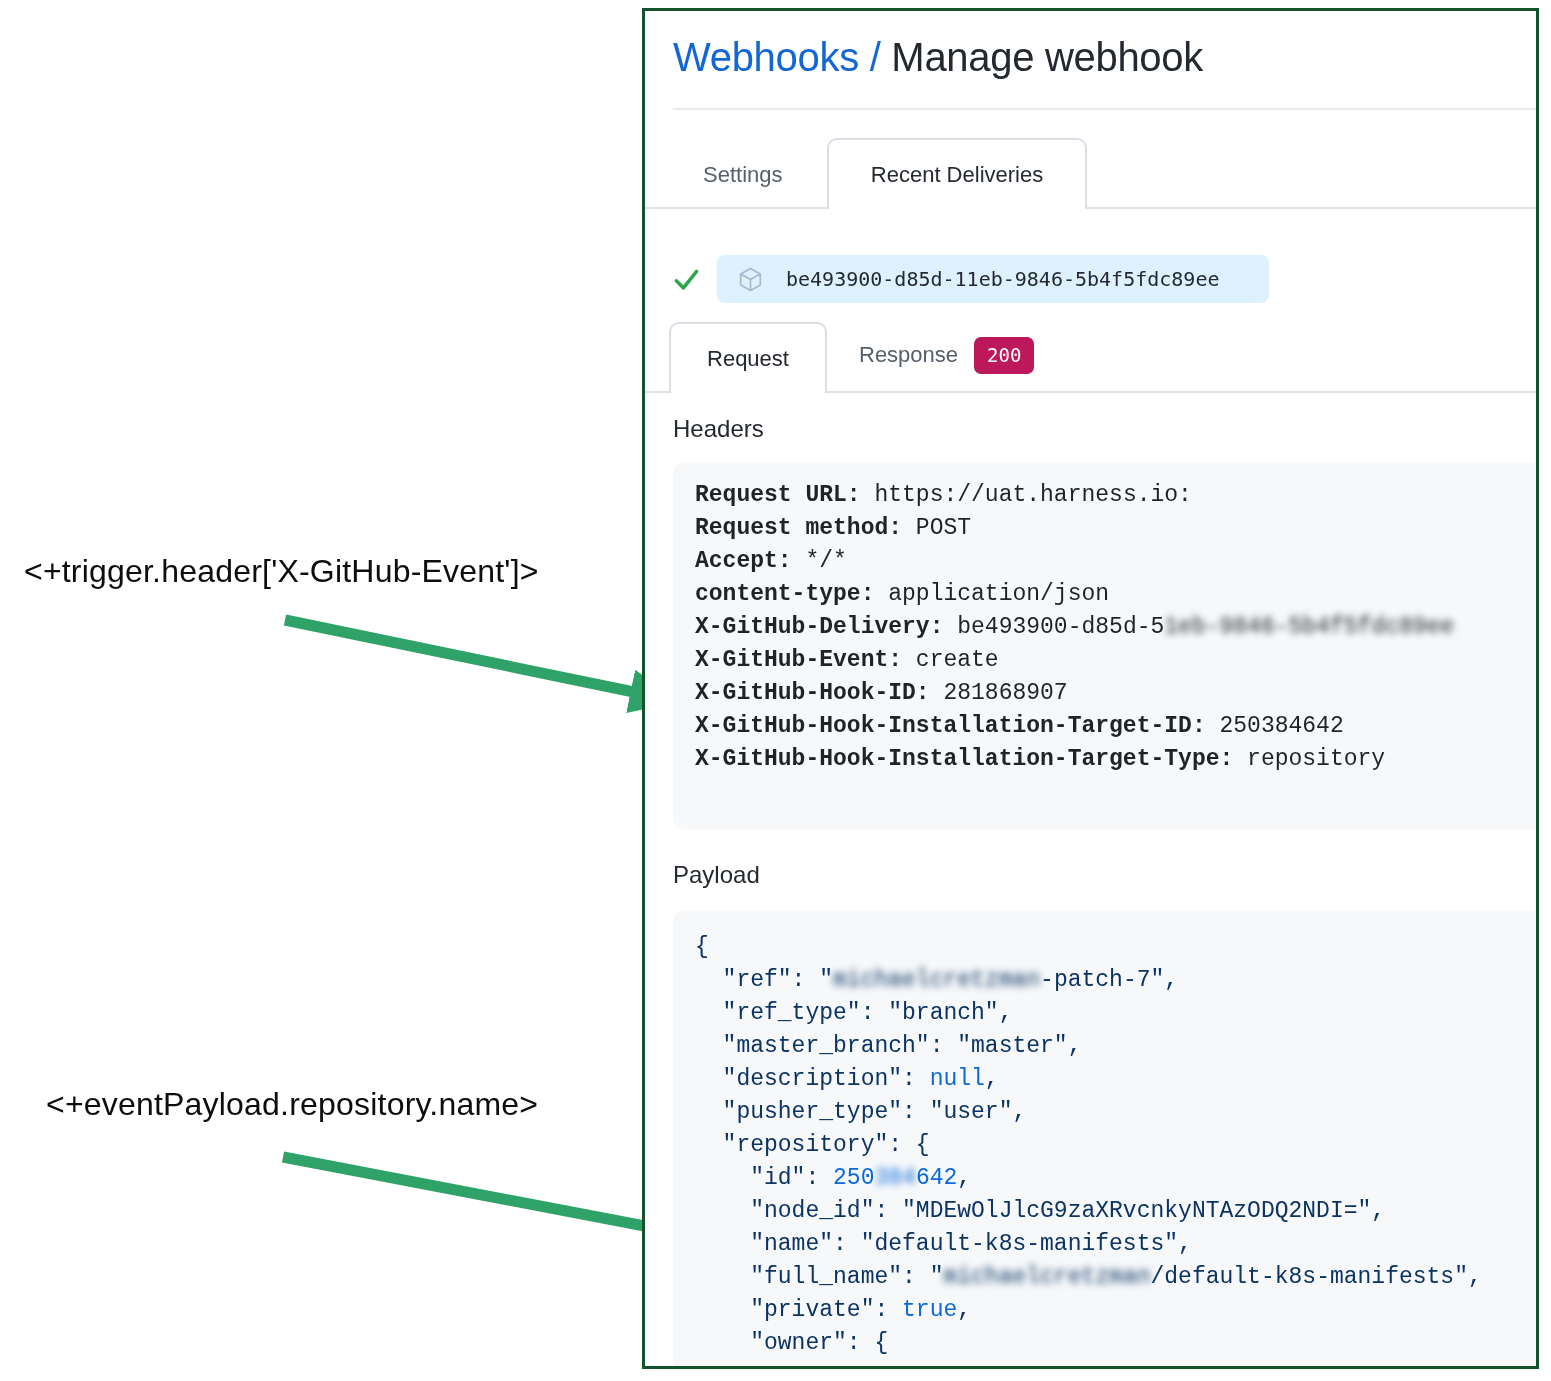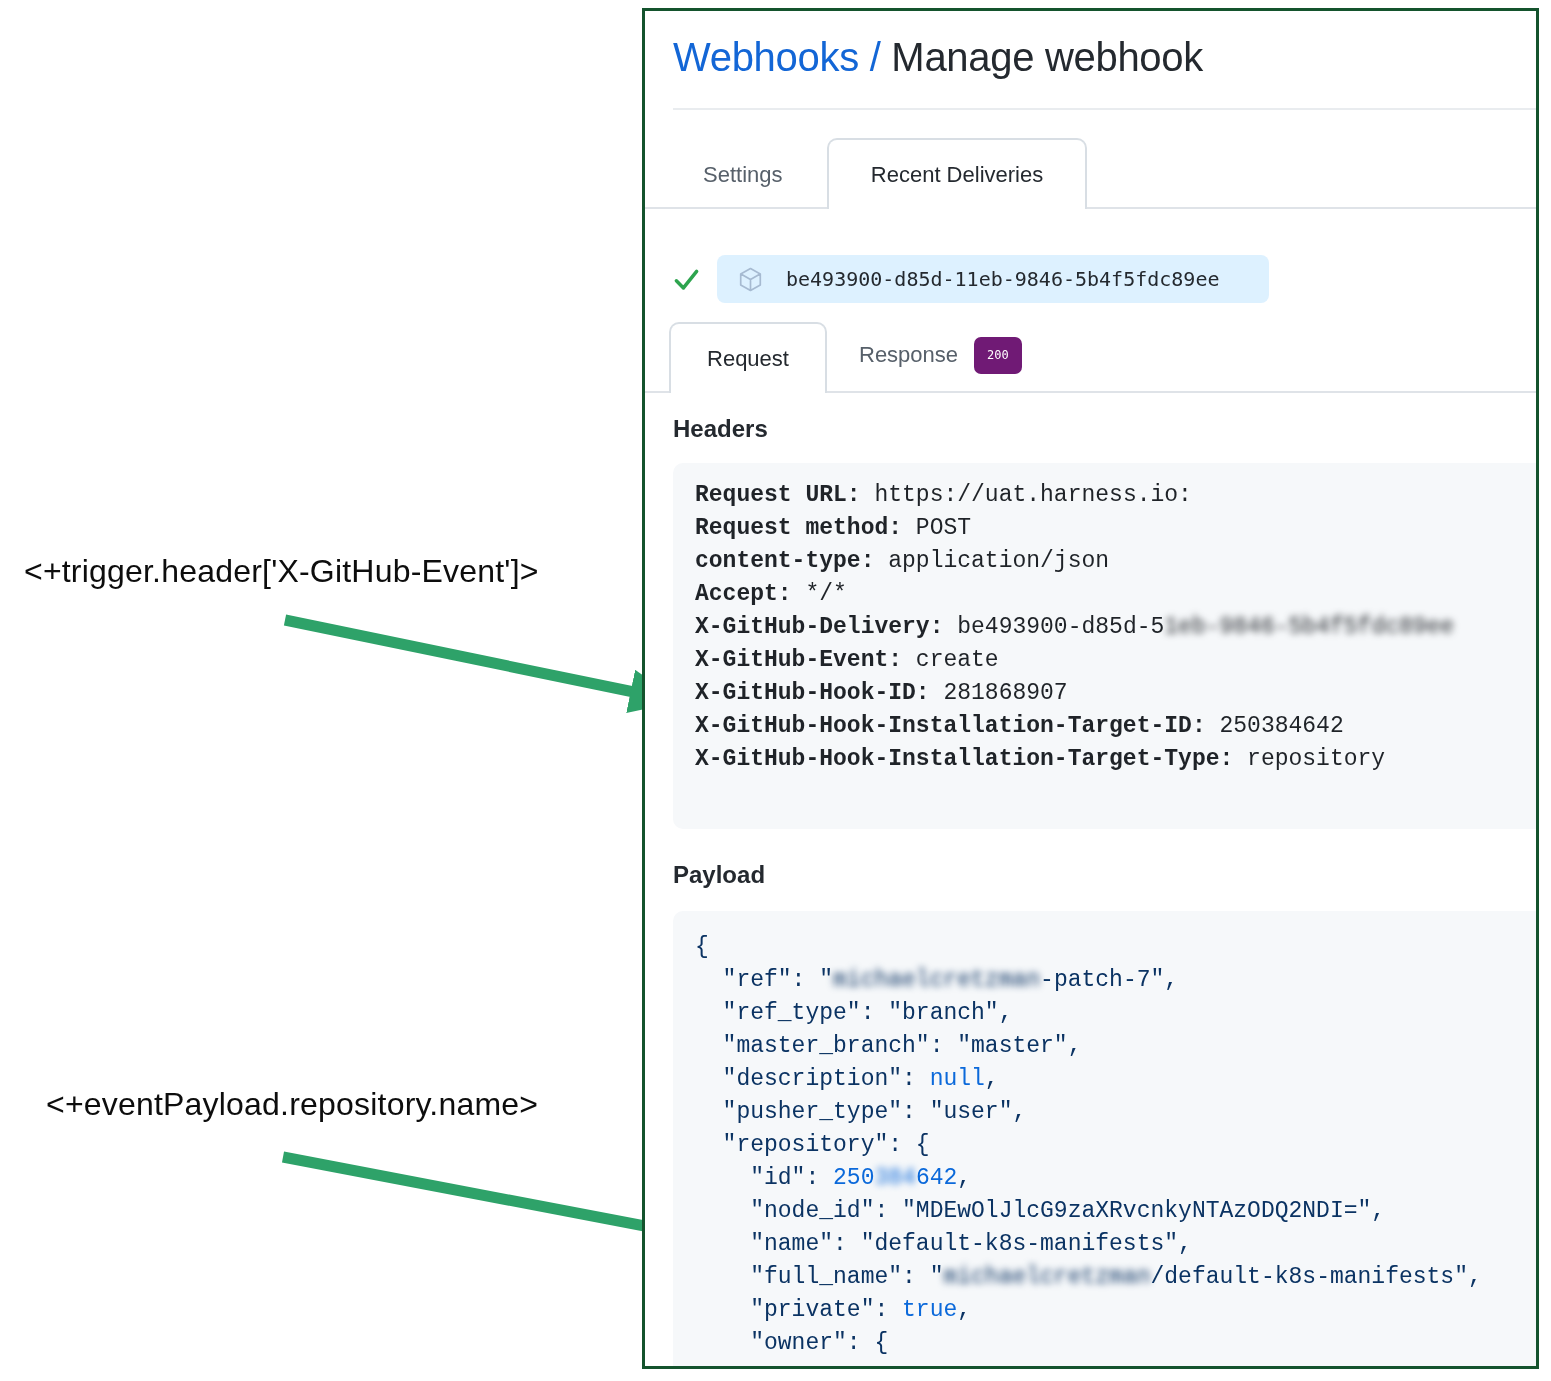--- a/index.html
+++ b/index.html
@@ -39,35 +39,35 @@
     font-size:22px;color:#24292f;cursor:pointer;box-sizing:border-box;
   }
   .tab-recent{left:182px;width:260px;}
   .tab-request{left:24px;width:158px;}
   .response-wrap{
     position:absolute;left:214px;top:0;bottom:0;display:flex;align-items:center;gap:16px;
     font-size:22px;color:#57606a;cursor:pointer;
   }
   .badge{
     display:inline-flex;align-items:center;justify-content:center;
-    background:#701a75;color:#ffffff;border-radius:7px;height:37px;padding:0 13px;
-    font-family:"DejaVu Sans Mono",monospace;font-size:12px;
+    background:#be185d;color:#ffffff;border-radius:7px;height:37px;padding:0 13px;
+    font-family:"DejaVu Sans Mono",monospace;font-size:19px;
   }
   
   .delivery-row{position:absolute;left:28px;top:244px;height:48px;display:flex;align-items:center;}
   .check-icon{flex:0 0 auto;margin-right:17px;}
   .delivery-pill{
     display:flex;align-items:center;width:552px;height:48px;background:#ddf1ff;
     border-radius:8px;box-sizing:border-box;padding:0 20px;gap:22px;cursor:pointer;
   }
   .delivery-id{
     font-family:"DejaVu Sans Mono",monospace;font-size:20px;color:#24292f;white-space:nowrap;
   }
   
-  .section-heading{position:absolute;left:28px;font-size:24px;font-weight:700;color:#24292f;}
+  .section-heading{position:absolute;left:28px;font-size:24px;font-weight:400;color:#24292f;}
   .headers-heading{top:404px;}
   .payload-heading{top:850px;}
   .code-block{
     position:absolute;left:28px;right:0;background:#f6f8fa;box-sizing:border-box;
     padding:16px 8px 0 22px;
   }
   .headers-block{top:452px;height:366px;border-radius:10px 0 0 10px;}
   .payload-block{top:900px;bottom:-4px;border-radius:10px 0 0 0;padding-top:20px;}
   .code-line{
     white-space:pre;font-family:Liberation Mono, monospace;font-size:23px;line-height:33px;
@@ -133,22 +133,22 @@
       <div class="response-wrap">
         <span>Response</span>
         <span class="badge">200</span>
       </div>
     </div>
 
     <div class="section-heading headers-heading">Headers</div>
     <div class="code-block headers-block">
         <div class="code-line"><span class="hdr-key">Request URL:</span><span class="hdr-val"> https://uat.harness.io:</span></div>
         <div class="code-line"><span class="hdr-key">Request method:</span><span class="hdr-val"> POST</span></div>
+        <div class="code-line"><span class="hdr-key">Accept:</span><span class="hdr-val"> */*</span></div>
         <div class="code-line"><span class="hdr-key">content-type:</span><span class="hdr-val"> application/json</span></div>
-        <div class="code-line"><span class="hdr-key">Accept:</span><span class="hdr-val"> */*</span></div>
         <div class="code-line"><span class="hdr-key">X-GitHub-Delivery:</span><span class="hdr-val"> be493900-d85d-5</span><span class="hdr-val blur">1eb-9846-5b4f5fdc89ee</span></div>
         <div class="code-line"><span class="hdr-key">X-GitHub-Event:</span><span class="hdr-val"> create</span></div>
         <div class="code-line"><span class="hdr-key">X-GitHub-Hook-ID:</span><span class="hdr-val"> 281868907</span></div>
         <div class="code-line"><span class="hdr-key">X-GitHub-Hook-Installation-Target-ID:</span><span class="hdr-val"> 250384642</span></div>
         <div class="code-line"><span class="hdr-key">X-GitHub-Hook-Installation-Target-Type:</span><span class="hdr-val"> repository</span></div>
       </div>
 
     <div class="section-heading payload-heading">Payload</div>
     <div class="code-block payload-block">
         <div class="code-line"><span class="seg-s">{</span></div>

